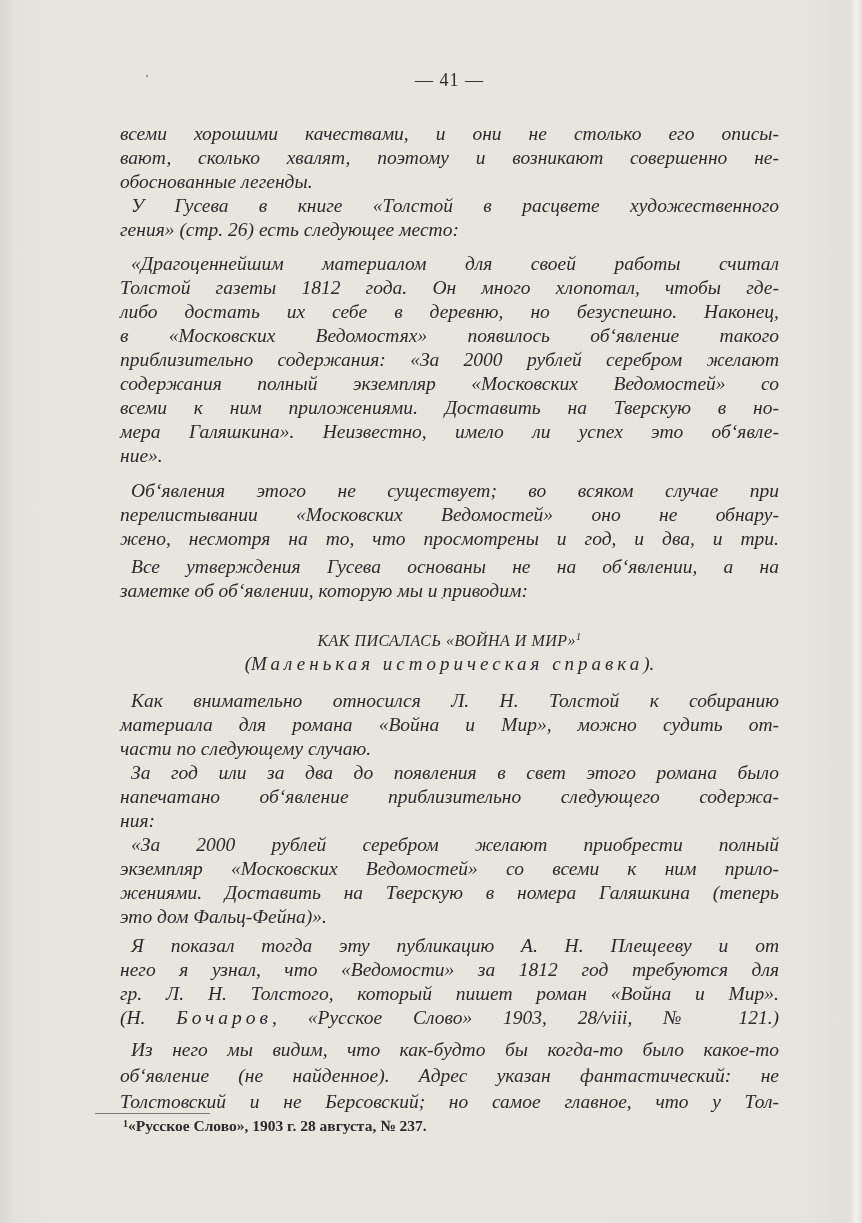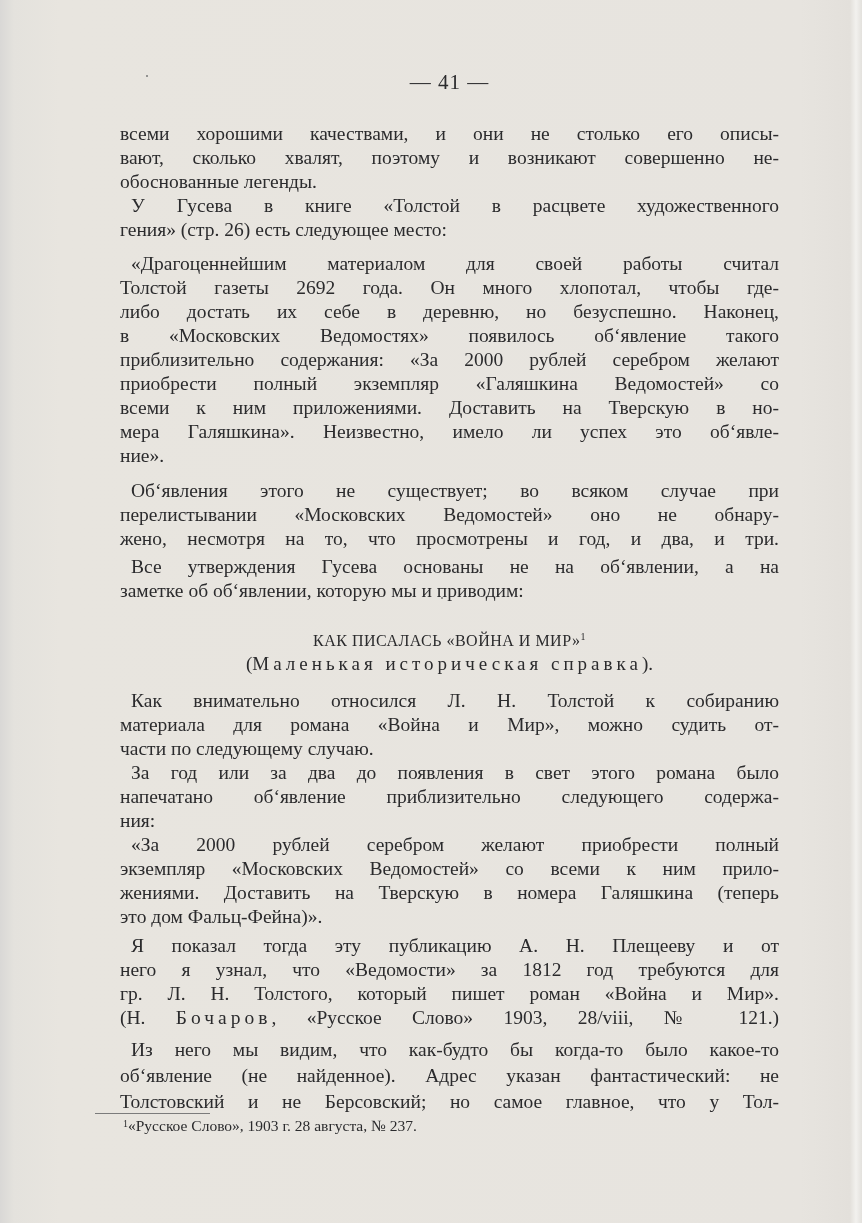--- a/index.html
+++ b/index.html
@@ -4,56 +4,56 @@
 <style>
   html, body { margin:0; padding:0; }
   body {
     width:862px; height:1223px; overflow:hidden;
     background: linear-gradient(90deg, #d9d8d6 0px, #e4e2dd 14px, #e8e5df 60px, #e7e4df 800px, #e3e0db 850px, #f2f1ee 856px, #e3e1dd 862px);
     font-family: "Liberation Serif", "DejaVu Serif", serif;
     color:#2b2b2d;
     position:relative;
   }
   .page { position:absolute; left:120px; top:0; width:659px; }
-  .pnum { position:absolute; top:70px; left:0; width:100%; text-align:center; font-size:21px; letter-spacing:1px; }
+  .pnum { position:absolute; top:70px; left:0; width:100%; text-align:center; font-size:18px; letter-spacing:1px; }
   .line {
     position:absolute; left:0; width:659px; height:24px;
     font-size:19.5px; line-height:24px; white-space:nowrap;
-    text-align:justify; text-align-last:justify;
+    text-align:justify; text-align-last:justify;font-style:italic;
   }
   .line.last { text-align-last:left; }
   .line.indent { left:11px; width:648px; }
   .line.center { text-align:center; text-align-last:center; }
   .heading { font-size:16px; letter-spacing:0.5px; }
   .subheading { font-size:19px; }
   .sp { letter-spacing:4px; }
   .rule { position:absolute; left:92px; top:1085px; width:115px; height:1px; background:#7b7b7b; }
-  .foot { position:absolute; left:132px; top:1097px; font-size:15.5px; white-space:nowrap; }
+  .foot { position:absolute; left:132px; top:1097px; font-size:15.5px; white-space:nowrap;font-weight:bold; }
   .foot sup { font-size:10px; vertical-align:4px; }
   .dot { position:absolute; width:2px; height:2px; background:#777; border-radius:1px; }
 </style>
 </head>
 <body>
 
 <div class="page">
   <div class="pnum">— 41 —</div>
 
   <div class="line" style="top:122px">всеми хорошими качествами, и они не столько его описы-</div>
   <div class="line" style="top:146px">вают, сколько хвалят, поэтому и возникают совершенно не-</div>
   <div class="line last" style="top:170px">обоснованные легенды.</div>
 
   <div class="line indent" style="top:194px">У Гусева в книге «Толстой в расцвете художественного</div>
   <div class="line last" style="top:218px">гения» (стр. 26) есть следующее место:</div>
 
   <div class="line indent" style="top:252px">«Драгоценнейшим материалом для своей работы считал</div>
-  <div class="line" style="top:276px">Толстой газеты 2692 года. Он много хлопотал, чтобы где-</div>
+  <div class="line" style="top:276px">Толстой газеты 1812 года. Он много хлопотал, чтобы где-</div>
   <div class="line" style="top:300px">либо достать их себе в деревню, но безуспешно. Наконец,</div>
   <div class="line" style="top:324px">в «Московских Ведомостях» появилось об‘явление такого</div>
   <div class="line" style="top:348px">приблизительно содержания: «За 2000 рублей серебром желают</div>
-  <div class="line" style="top:372px">приобрести полный экземпляр «Галяшкина Ведомостей» со</div>
+  <div class="line" style="top:372px">содержания полный экземпляр «Московских Ведомостей» со</div>
   <div class="line" style="top:396px">всеми к ним приложениями. Доставить на Тверскую в но-</div>
   <div class="line" style="top:420px">мера Галяшкина». Неизвестно, имело ли успех это об‘явле-</div>
   <div class="line last" style="top:444px">ние».</div>
 
   <div class="line indent" style="top:479px">Об‘явления этого не существует; во всяком случае при</div>
   <div class="line" style="top:503px">перелистывании «Московских Ведомостей» оно не обнару-</div>
   <div class="line" style="top:527px">жено, несмотря на то, что просмотрены и год, и два, и три.</div>
 
   <div class="line indent" style="top:555px">Все утверждения Гусева основаны не на об‘явлении, а на</div>
   <div class="line last" style="top:579px">заметке об об‘явлении, которую мы и приводим:</div>

